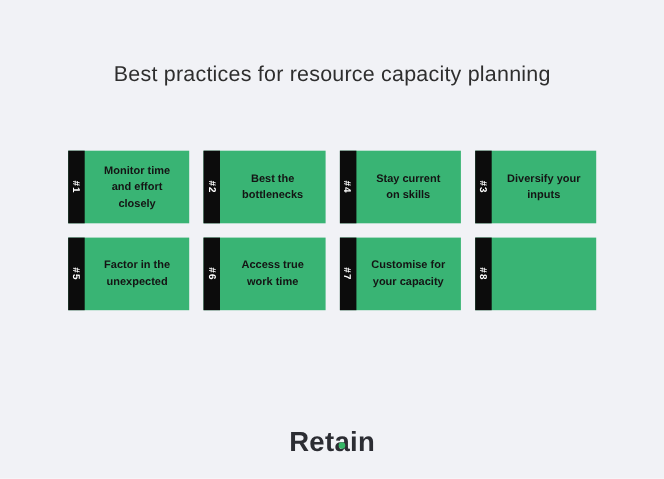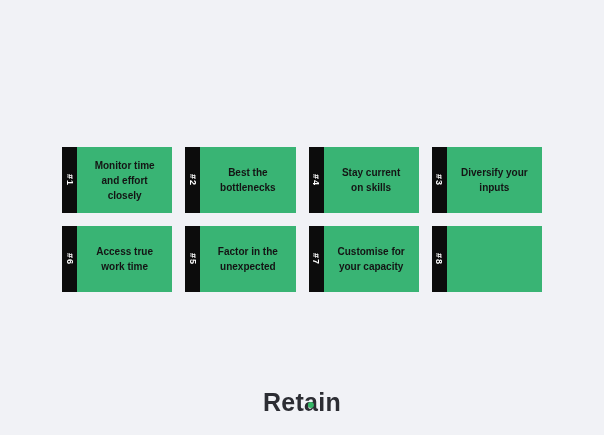--- a/index.html
+++ b/index.html
@@ -31,21 +31,21 @@
     top: 57px;
     text-align: center;
     font-size: 19.5px;
     font-weight: 400;
     letter-spacing: 0.2px;
     color: var(--title-text);
   }
   .grid {
     position: absolute;
     left: 62px;
-    top: 147px;
+    top: 137px;
     width: 480px;
     display: grid;
     grid-template-columns: repeat(4, 1fr);
     grid-auto-rows: 66px;
     gap: 13px;
   }
   .card {
     display: flex;
     background: var(--card-green);
   }
@@ -101,20 +101,21 @@
     border-radius: 50%;
     background: var(--logo-dot-green);
     transform: translate(-50%, -50%);
   }
 </style>
 </head>
 <body>
 
 <div class="page">
 
+  <div class="title">Best practices for resource capacity planning</div>
 
   <div class="grid">
 
     <div class="card">
       <div class="card-strip">
         <span class="card-num">#1</span>
       </div>
       <div class="card-body">Monitor time
 and effort
 closely</div>
@@ -139,32 +140,32 @@
     <div class="card">
       <div class="card-strip">
         <span class="card-num">#3</span>
       </div>
       <div class="card-body">Diversify your
 inputs</div>
     </div>
 
     <div class="card">
       <div class="card-strip">
+        <span class="card-num">#5</span>
+      </div>
+      <div class="card-body">Factor in the
+unexpected</div>
+    </div>
+
+    <div class="card">
+      <div class="card-strip">
         <span class="card-num">#6</span>
       </div>
       <div class="card-body">Access true
 work time</div>
-    </div>
-
-    <div class="card">
-      <div class="card-strip">
-        <span class="card-num">#5</span>
-      </div>
-      <div class="card-body">Factor in the
-unexpected</div>
     </div>
 
     <div class="card">
       <div class="card-strip">
         <span class="card-num">#7</span>
       </div>
       <div class="card-body">Customise for
 your capacity</div>
     </div>
 

